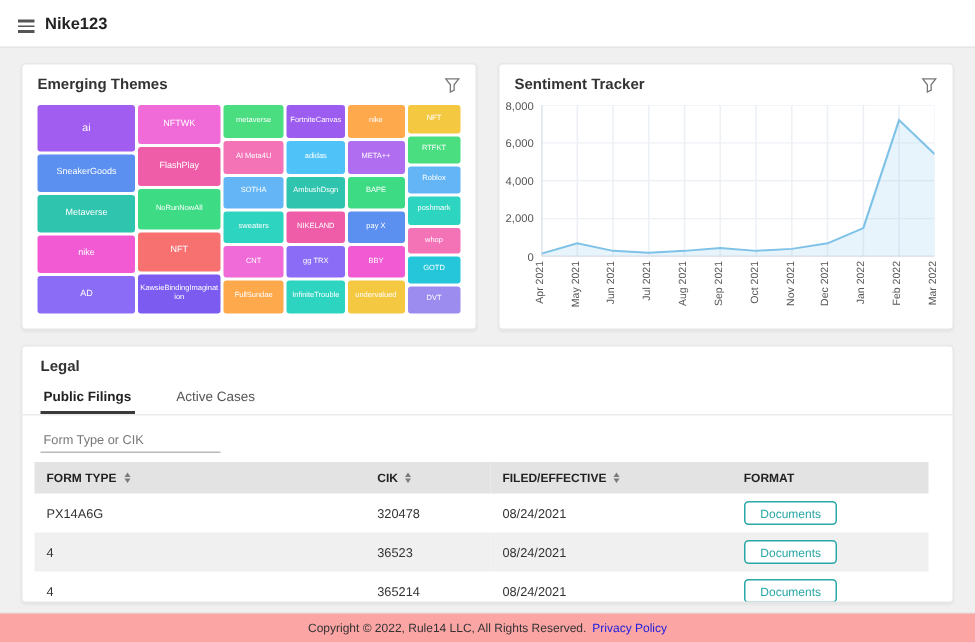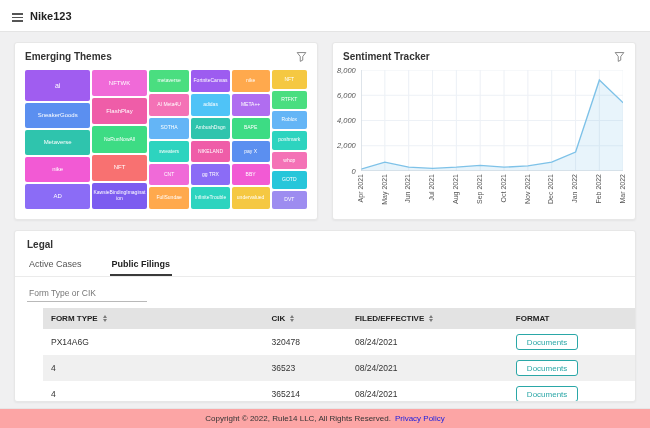--- a/index.html
+++ b/index.html
@@ -27,37 +27,37 @@
   
   .treemap{flex:1;display:flex;gap:2px;padding:4px 10px 10px;}
   .tm-col{display:flex;flex-direction:column;gap:2px;min-width:0;}
   .tile{border-radius:2px;color:#fff;font-size:5px;line-height:1.15;display:flex;
     align-items:center;justify-content:center;text-align:center;overflow:hidden;
     padding:1px;word-break:break-all;cursor:pointer;}
   
   .chart-area{flex:1;display:grid;grid-template-columns:auto 1fr;grid-template-rows:1fr auto;
     padding:4px 12px 8px 4px;min-height:0;}
   .yaxis{grid-column:1;grid-row:1;display:flex;flex-direction:column;justify-content:space-between;
-    align-items:flex-end;padding-right:5px;font-size:7.5px;color:#555;font-style:italic;}
+    align-items:flex-end;padding-right:5px;font-size:7.5px;color:#555;}
   .yaxis span{height:0;display:flex;align-items:center;}
   .plot{grid-column:2;grid-row:1;width:100%;height:100%;display:block;}
   .xaxis{grid-column:2;grid-row:2;position:relative;height:37px;margin-top:3px;}
   .xlab{position:absolute;top:0;writing-mode:vertical-rl;transform:rotate(180deg);
     font-size:7px;color:#555;white-space:nowrap;}
   
   .card.legal{margin-top:10px;height:172px;overflow:hidden;}
   .legal-title{font-size:10px;font-weight:bold;color:#333;padding:8px 12px 0;}
   .tabs{display:flex;gap:26px;padding:0 12px;border-bottom:1px solid #ebebeb;margin-top:5px;}
   .tab{font-size:9px;color:#555;padding:4px 2px 5px;cursor:pointer;border-bottom:2px solid transparent;}
   .tab.active{color:#222;font-weight:bold;border-bottom:2px solid #3a3a3a;}
   .filter-input{display:block;margin:8px 12px 6px;border:none;outline:none;background:transparent;
     border-bottom:1px solid #b9b9b9;font-size:8.5px;padding:3px 2px;width:120px;color:#333;
     font-family:inherit;}
   .filter-input::placeholder{color:#777;}
-  table{width:calc(100% - 24px);margin:2px 28px 0;border-collapse:collapse;}
+  table{width:calc(100% - 24px);margin:2px 8px 0;border-collapse:collapse;}
   thead th{background:#e3e3e3;text-align:left;font-size:8px;font-weight:bold;color:#222;
     padding:6px 8px;white-space:nowrap;}
   th:nth-child(1){width:37%;} th:nth-child(2){width:14%;}
   th:nth-child(3){width:27%;} th:nth-child(4){width:22%;}
   tbody td{font-size:8.5px;color:#333;padding:5px 8px;}
   tbody tr:nth-child(even){background:#f0f0f0;}
   .sort{display:inline-flex;flex-direction:column;gap:1px;margin-left:5px;vertical-align:middle;cursor:pointer;}
   .sort i{width:0;height:0;border-left:2.5px solid transparent;border-right:2.5px solid transparent;display:block;}
   .sort .up{border-bottom:3px solid #7a7a7a;}
   .sort .dn{border-top:3px solid #7a7a7a;}
@@ -200,22 +200,22 @@
             <span class="xlab" style="left: calc(90.9091% - 4px);">Feb 2022</span>
             <span class="xlab" style="left: calc(100% - 4px);">Mar 2022</span>
           </div>
       </div>
     </section>
   </div>
 
   <section class="card legal">
     <div class="legal-title">Legal</div>
     <div class="tabs">
+      <div class="tab active">Public Filings</div>
       <div class="tab">Active Cases</div>
-      <div class="tab active">Public Filings</div>
     </div>
     <input class="filter-input" type="text" placeholder="Form Type or CIK" style="">
     <table>
       <thead>
           <tr>
             <th><span>FORM TYPE</span><span class="sort">
                 <i class="up"></i>
                 <i class="dn"></i>
               </span></th>
             <th><span>CIK</span><span class="sort">

